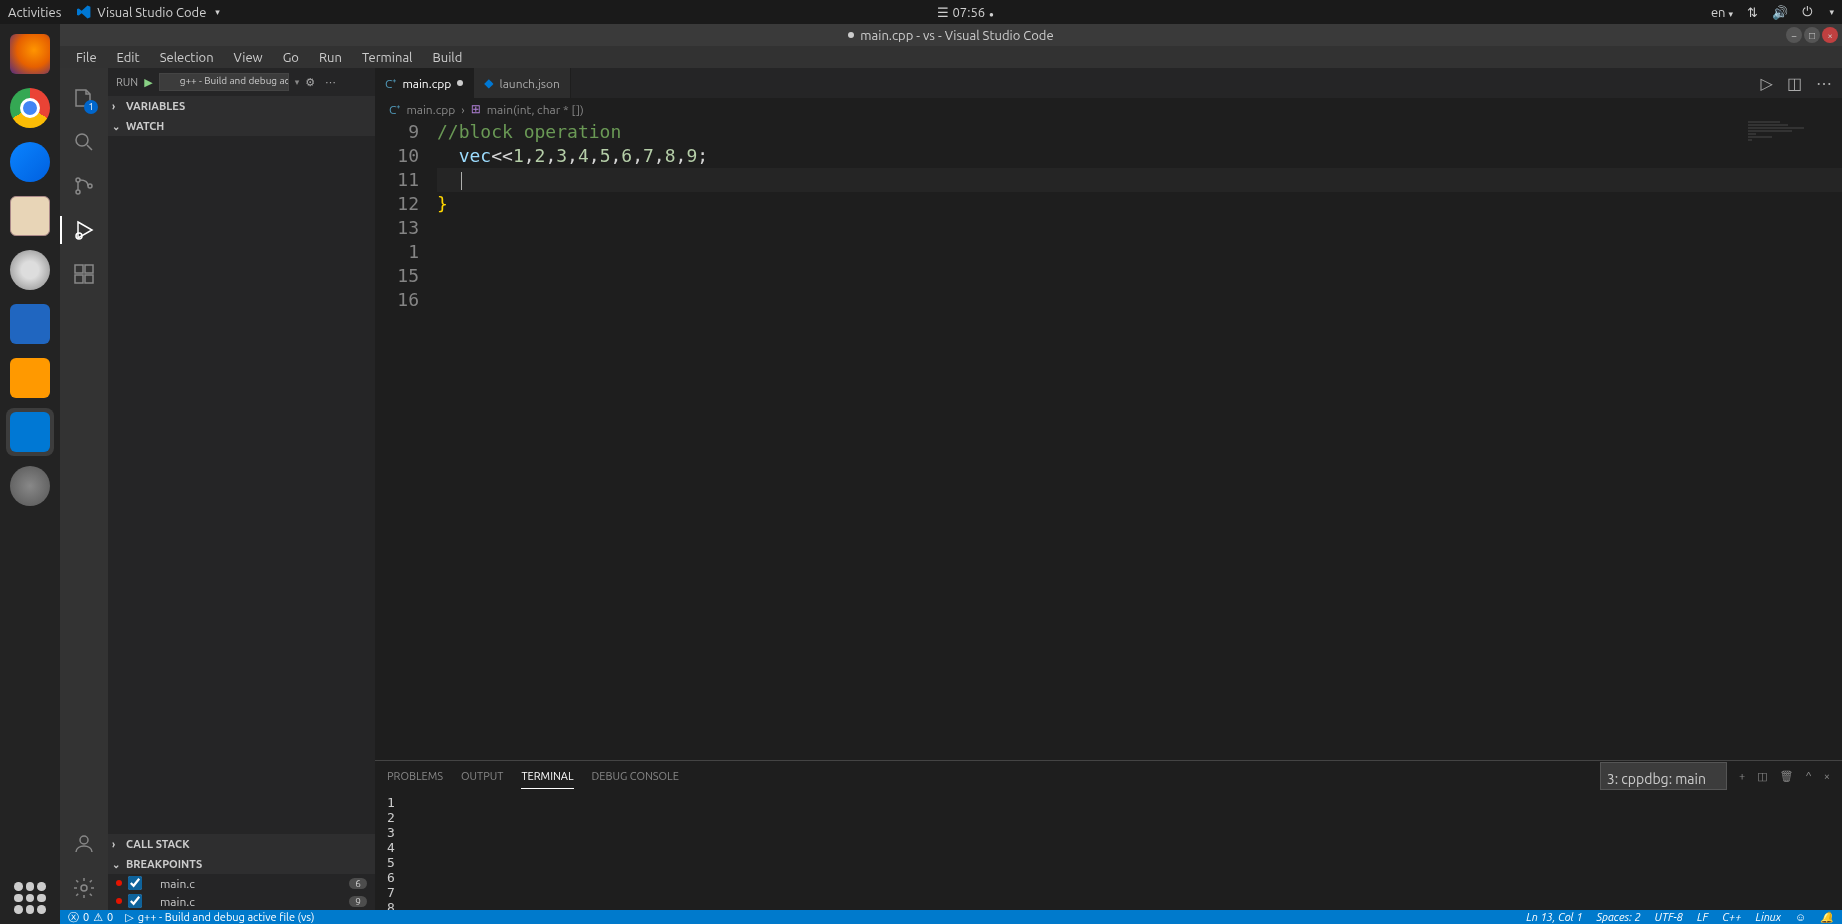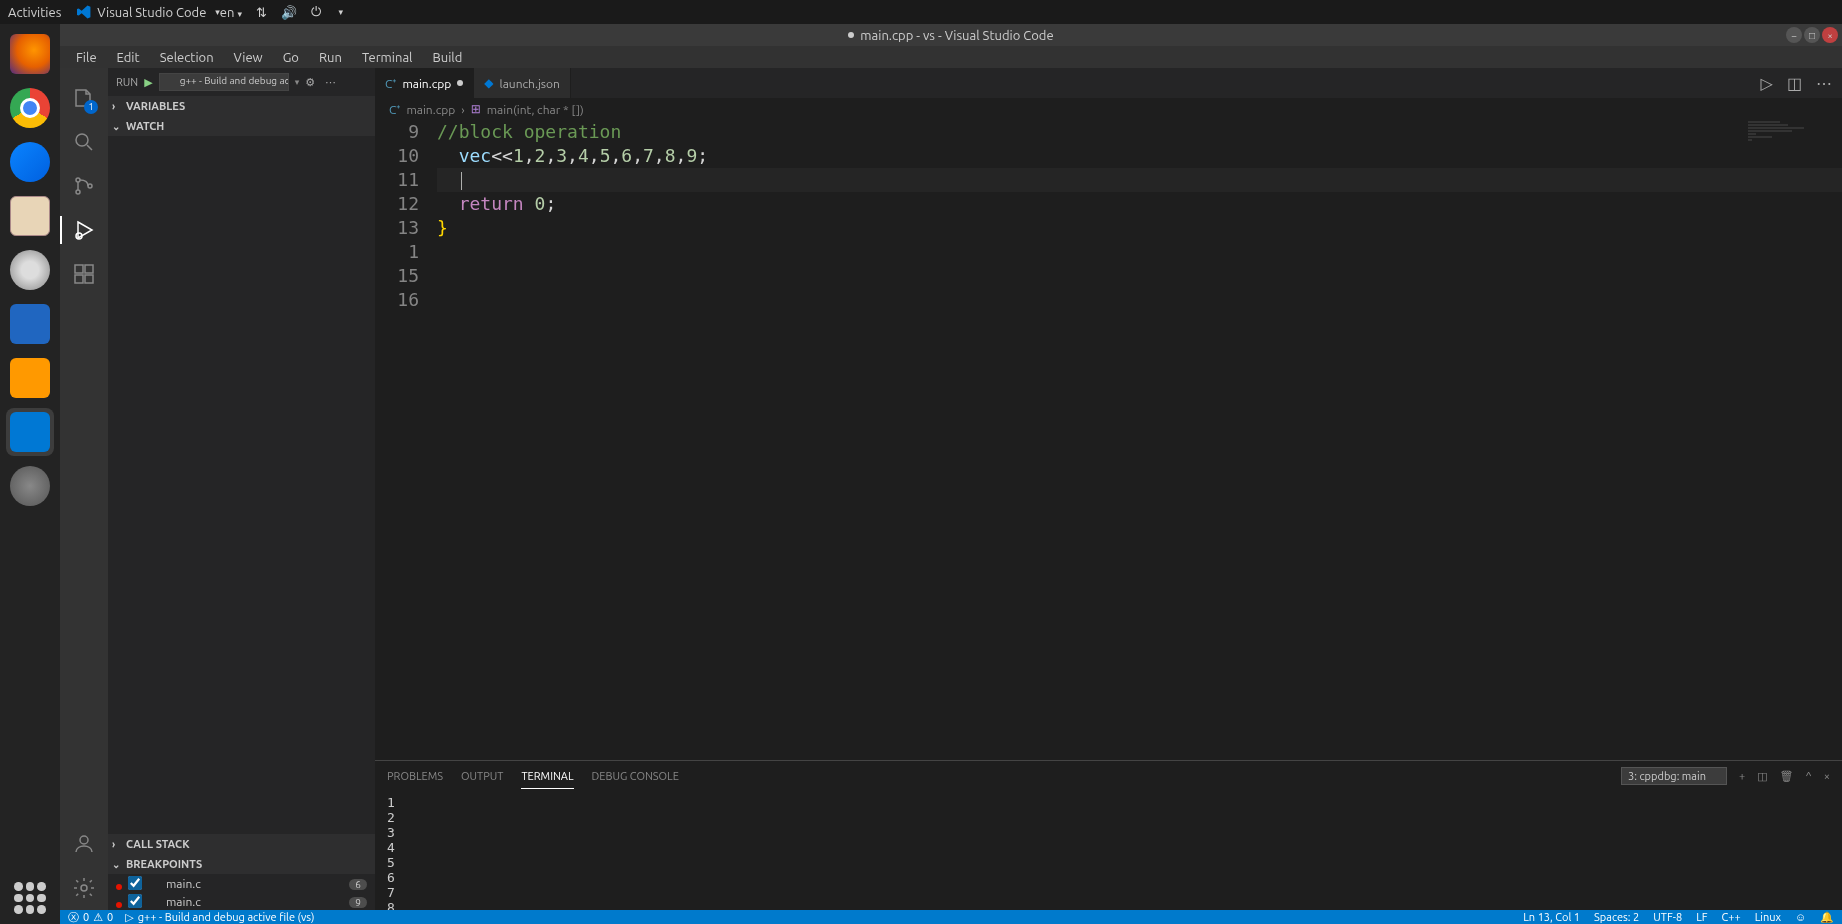--- a/index.html
+++ b/index.html
@@ -180,24 +180,24 @@
       font-size: 11px;
       font-weight: bold;
       color: #ccc;
       cursor: pointer;
       background: rgba(128,128,128,0.1);
     }
     .section-header .chev { width: 14px; font-size: 10px; }
     .watch-body { flex: 1; }
     .bp-item {
       display: flex;
-      align-items: flex-end;
+      align-items: center;
       padding: 2px 8px 2px 20px;
       font-size: 12px;
-      gap: 24px;
+      gap: 18px;
       position: relative;
     }
     .bp-dot { width:6px; height:6px; border-radius:50%; background:#e51400; position:absolute; left:8px; }
     .bp-check { width:14px; height:14px; accent-color:#0e639c; }
     .bp-count { margin-left:auto; background:#4d4d4d; border-radius:8px; padding:0 6px; font-size:10px; }
     
     
     .editor-area {
       position: absolute;
       left: 375px;
@@ -280,21 +280,21 @@
       display: flex;
       align-items: center;
       padding: 0 12px;
       font-size: 11px;
       gap: 18px;
       color: #888;
     }
     .panel-tab { cursor: pointer; padding: 6px 0; }
     .panel-tab.active { color: #fff; border-bottom: 1px solid #fff; }
     .panel-right { margin-left:auto; display:flex; align-items:center; gap:12px; }
-    .term-select { background:#3c3c3c; border:1px solid #555; color:#ccc; font-size:11px; padding:2px 20px 2px 6px; }
+    .term-select { background:#3c3c3c; border:1px solid #555; color:#ccc; font-size:14px; padding:8px 20px 2px 6px; }
     .terminal-body {
       flex: 1;
       padding: 4px 12px;
       font-family: 'Consolas', monospace;
       font-size: 13px;
       line-height: 15px;
       color: #ccc;
       overflow: hidden;
     }
     
@@ -306,39 +306,42 @@
       bottom: 0;
       height: 14px;
       background: #007acc;
       display: flex;
       align-items: center;
       font-size: 11px;
       color: #fff;
       padding: 0 8px;
       gap: 12px;
     }
-    .status-right { margin-left: auto; display:flex; gap:14px; }
+    .status-right { margin-left: auto; display:flex; gap:14px;font-style:italic; }
     .status-item { display:flex; align-items:center; gap:4px; }
     
     svg { display: block; }
   </style>
 </head>
 <body>
 
 <div class="gnome-bar">
   <div class="gnome-left">
     <span>Activities</span>
     <span class="gnome-app">
       <svg class="vscode-small-icon" viewBox="0 0 24 24">
           <path fill="#0078d4" d="M23 3l-5-2-10 9-5-4-3 1v10l3 1 5-4 10 9 5-2z"></path>
         </svg>
       <span>Visual Studio Code</span>
       <span class="dropdown-arrow">▾</span>
     </span>
   </div>
+  <div class="gnome-center">
+    <span style="margin-right:4px;">☰</span><span>07:56</span><span style="margin-left:4px;font-size:8px;">●</span>
+  </div>
   <div class="gnome-right">
     <span><span>en</span><span class="dropdown-arrow">▾</span></span>
     <span>⇅</span>
     <span>🔊</span>
     <span>⏻</span>
     <span class="dropdown-arrow">▾</span>
   </div>
 </div>
 
 <div class="launcher">
@@ -531,21 +534,20 @@
       <div class="code-line">12</div>
       <div class="code-line">13</div>
       <div class="code-line">1</div>
       <div class="code-line">15</div>
       <div class="code-line">16</div>
     </div>
     <div class="code-lines">
       <div class="code-line"><span class="tok-comment">//block operation</span></div>
       <div class="code-line"><span class="tok-var">  vec</span><span class="tok-plain">&lt;&lt;</span><span class="tok-num">1</span><span class="tok-plain">,</span><span class="tok-num">2</span><span class="tok-plain">,</span><span class="tok-num">3</span><span class="tok-plain">,</span><span class="tok-num">4</span><span class="tok-plain">,</span><span class="tok-num">5</span><span class="tok-plain">,</span><span class="tok-num">6</span><span class="tok-plain">,</span><span class="tok-num">7</span><span class="tok-plain">,</span><span class="tok-num">8</span><span class="tok-plain">,</span><span class="tok-num">9</span><span class="tok-plain">;</span></div>
       <div class="code-line line-hl">  <span class="cursor"></span></div>
-      <div class="code-line"><span class="tok-kw">  return </span><span class="tok-num">0</span><span class="tok-plain">;</span></div>
       <div class="code-line"><span class="tok-paren">}</span></div>
       <div class="code-line"></div>
     </div>
     <div class="minimap">
       <div class="minimap-line" style="width:40%"></div>
       <div class="minimap-line" style="width:50%"></div>
       <div class="minimap-line" style="width:70%"></div>
       <div class="minimap-line" style="width:55%"></div>
       <div class="minimap-line" style="width:10%"></div>
       <div class="minimap-line" style="width:30%"></div>

